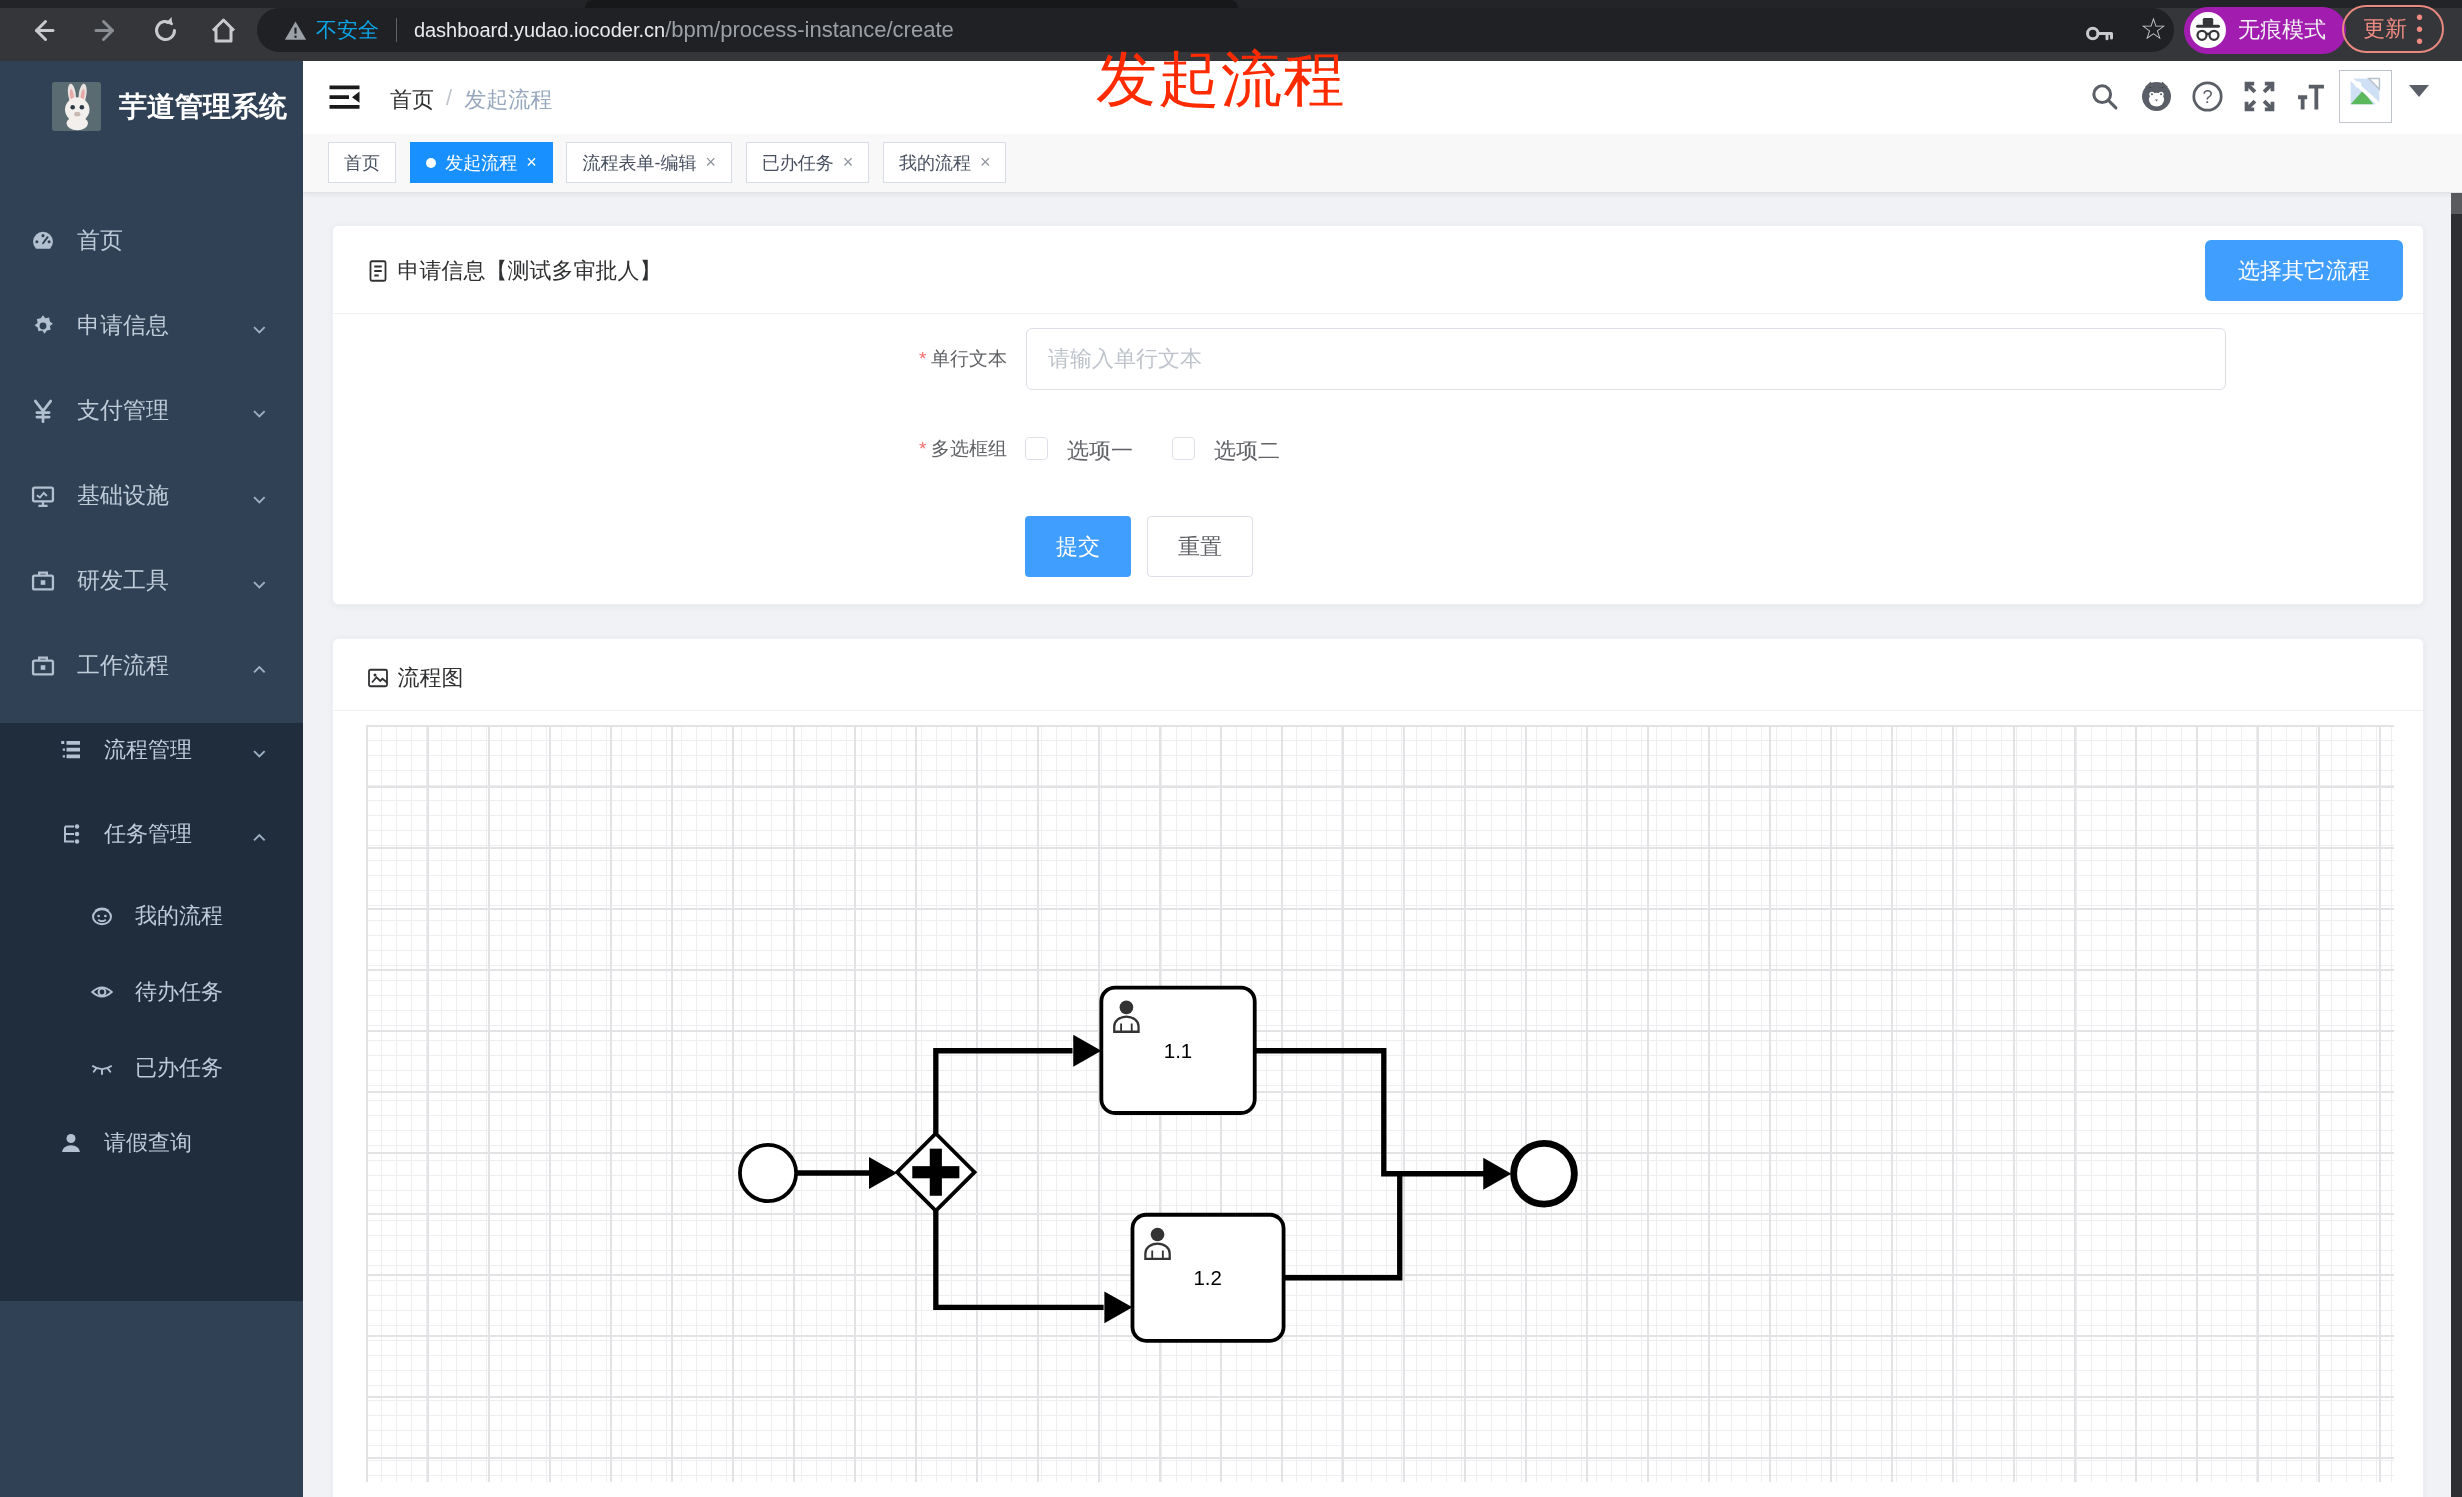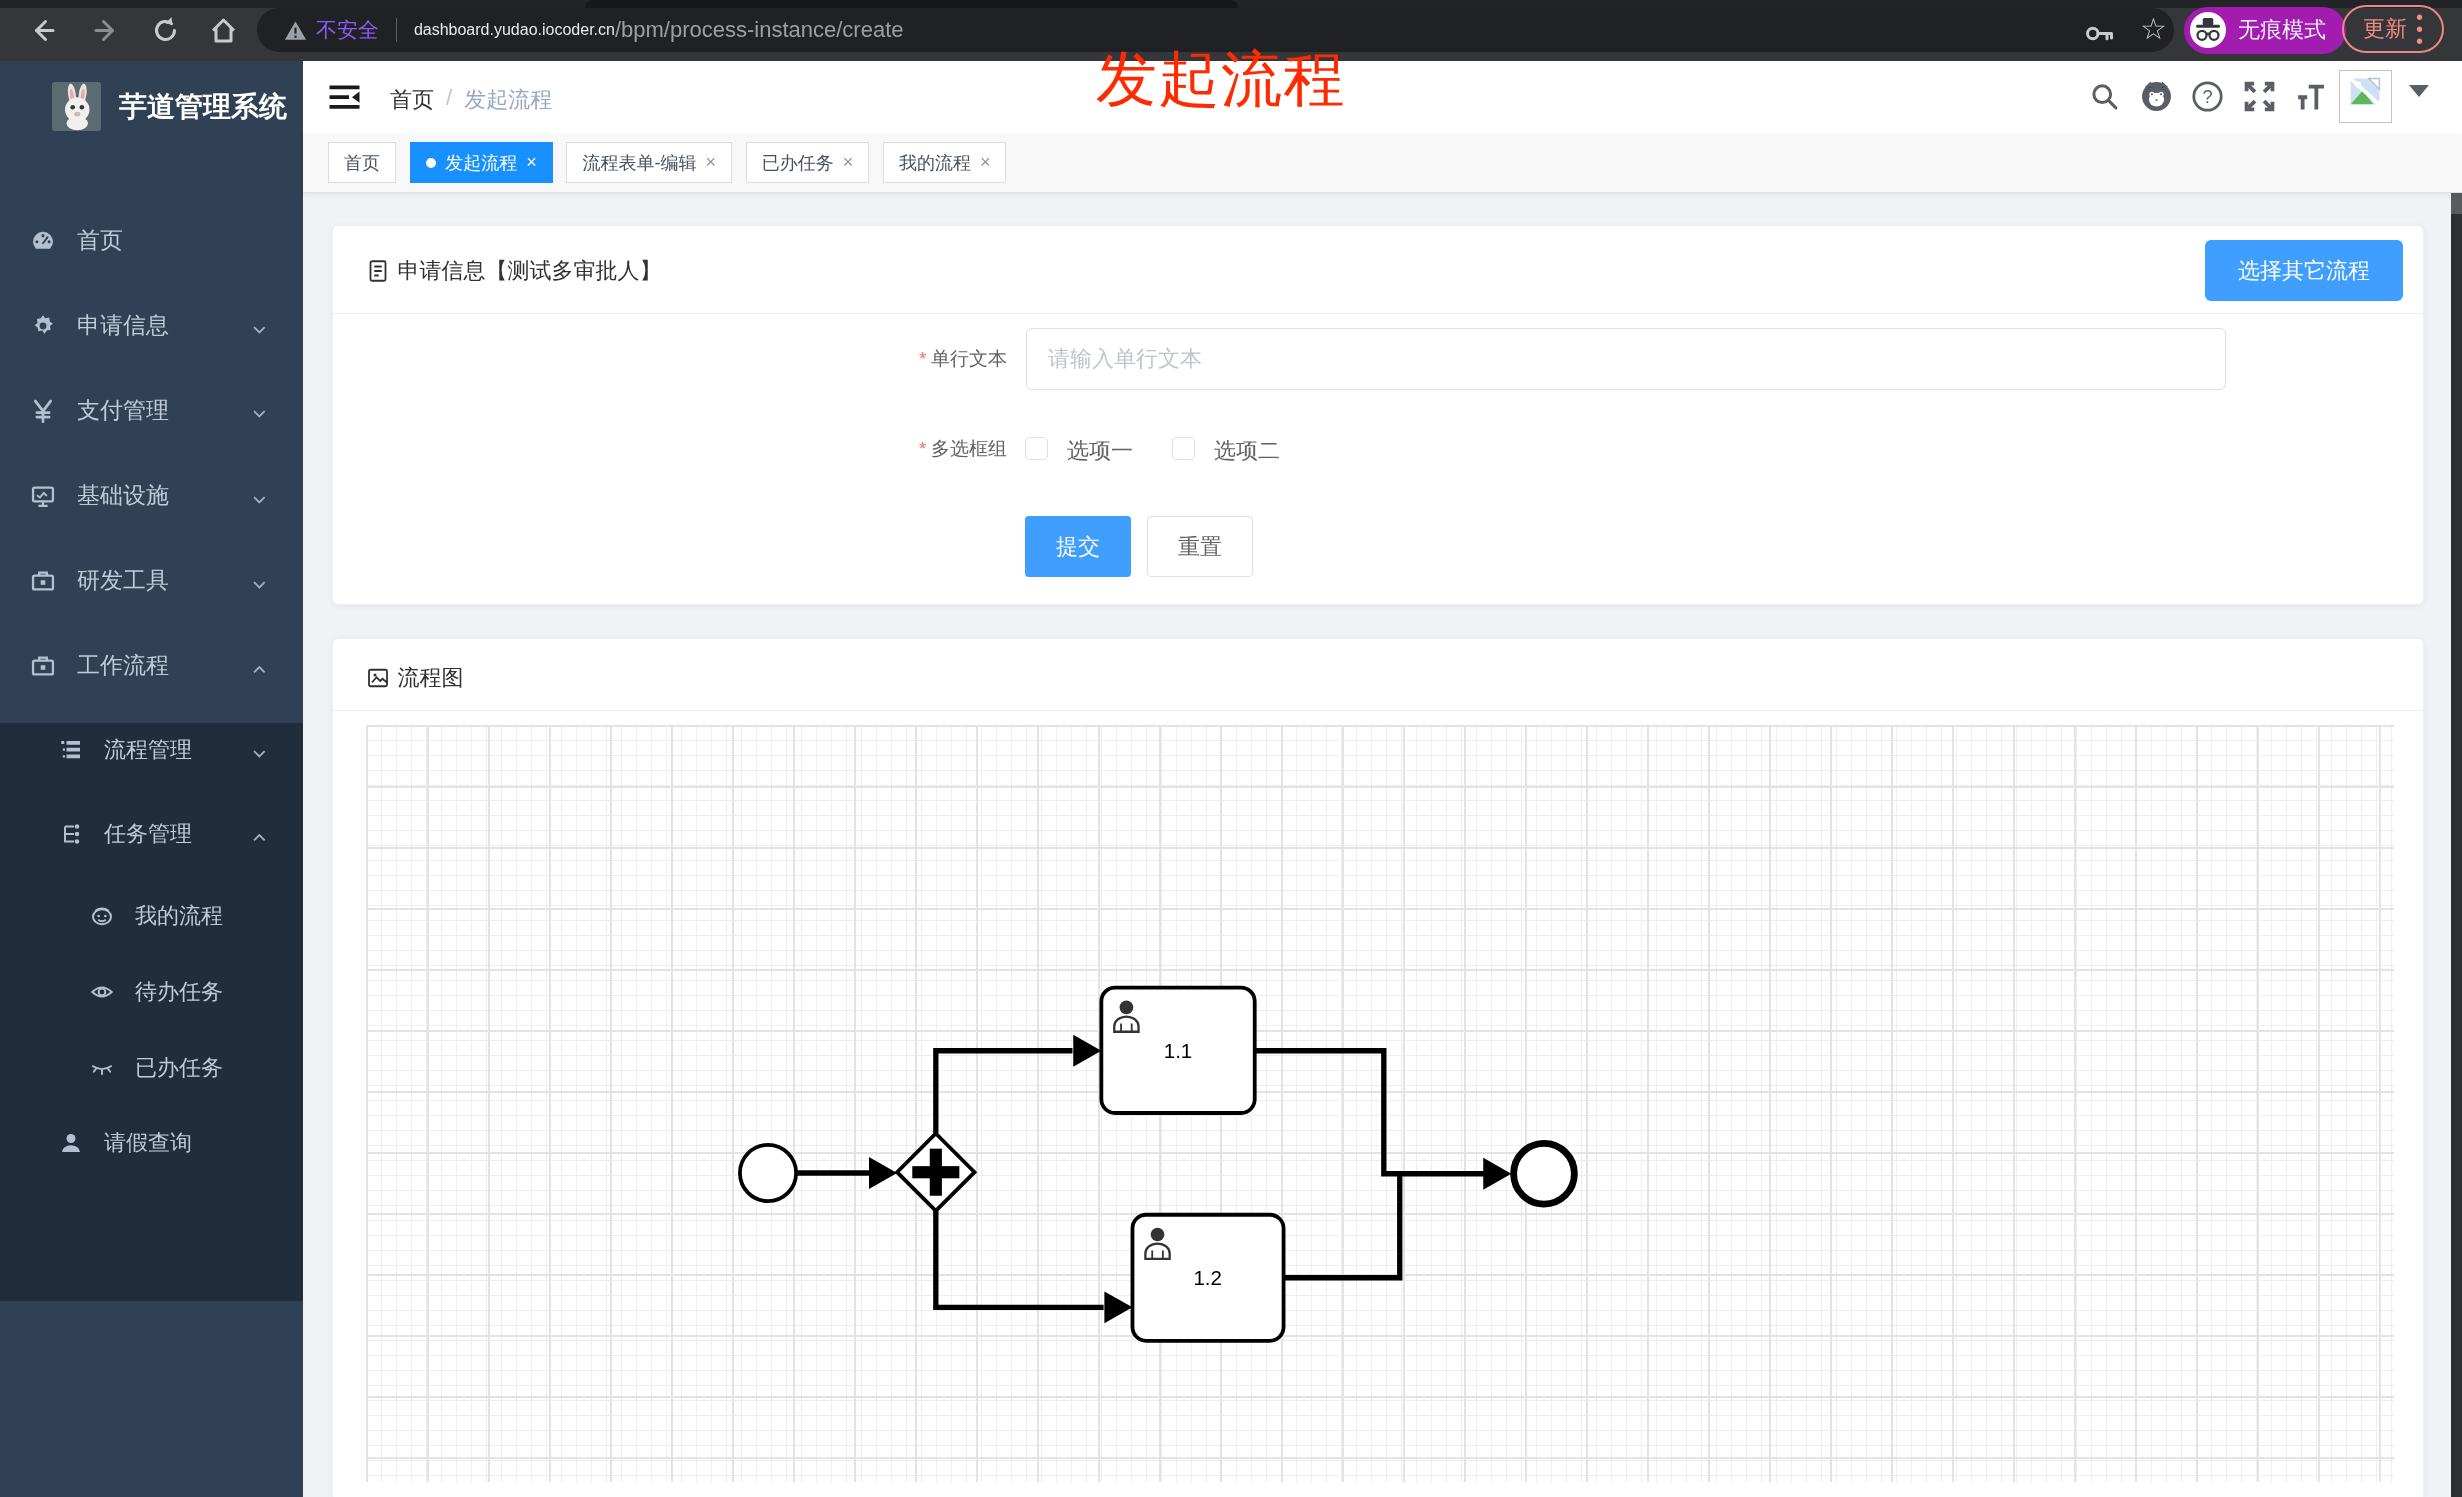--- a/index.html
+++ b/index.html
@@ -6,23 +6,23 @@
   html,body { width:2462px; height:1498px; overflow:hidden; font-family:"Liberation Sans","DejaVu Sans",sans-serif; background:#f0f2f5; }
 
   
   #chrome { position:absolute; left:0; top:0; width:2462px; height:61px; background:#35363a; }
   #chrome-topstrip { position:absolute; left:0; top:0; width:2462px; height:7.6px; background:#232427; }
   #chrome-tabshape { position:absolute; left:585px; top:0; width:653px; height:7.6px; background:#17181a; border-radius:10.6px 10.6px 0 0; }
   .nav-ic { position:absolute; top:13.7px; width:33px; height:33px; color:#c8cacd; }
   .nav-ic svg { width:33px; height:33px; }
   #url-pill { position:absolute; left:257px; top:8.4px; width:1917px; height:44px; background:#202124; border-radius:22px; display:flex; align-items:center; }
   #url-warn { margin-left:27px; width:23px; height:20.5px; }
-  #url-sec { color:#8b5cf6; font-size:21px; margin-left:9px; }
+  #url-sec { color:#0ea5e9; font-size:21px; margin-left:9px; }
   #url-div { width:1.5px; height:24px; background:#5f6368; margin:0 16.7px; }
-  #url-host { color:#e8eaed; font-size:16px; }
+  #url-host { color:#e8eaed; font-size:20px; }
   #url-path { color:#9aa0a6; font-size:22px; }
   #key-ic { position:absolute; left:2083px; top:16.7px; }
   #star-ic { position:absolute; left:2140px; top:10.6px; color:#c8cacd; font-size:30px; }
   #incog { position:absolute; left:2184px; top:6.8px; height:47px; background:#a21caf; border-radius:23.5px; display:flex; align-items:center; padding:0 20px 0 6px; }
   #incog-circle { width:36px; height:36px; background:#fff; border-radius:50%; margin-right:12px; position:relative; }
   #incog-label { color:#f1f3f4; font-size:22px; }
   #update-pill { position:absolute; left:2342px; top:5.3px; width:102px; height:48px; border:2.3px solid #e9897f; border-radius:25px; display:flex; align-items:center; justify-content:center; gap:9px; }
   #update-label { color:#f28b82; font-size:22px; }
   #update-dots { color:#f28b82; font-size:20px; line-height:0.62; letter-spacing:0; }
 

